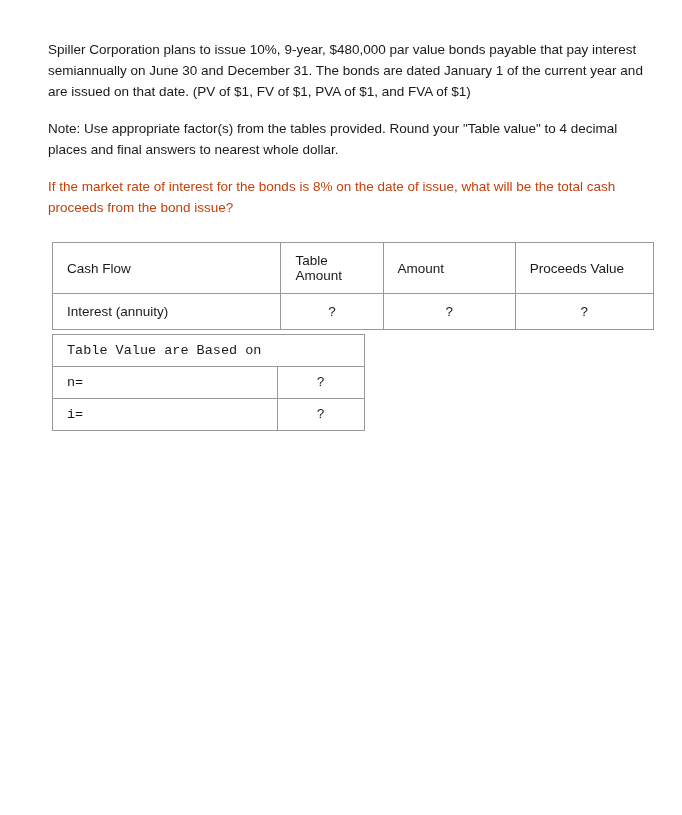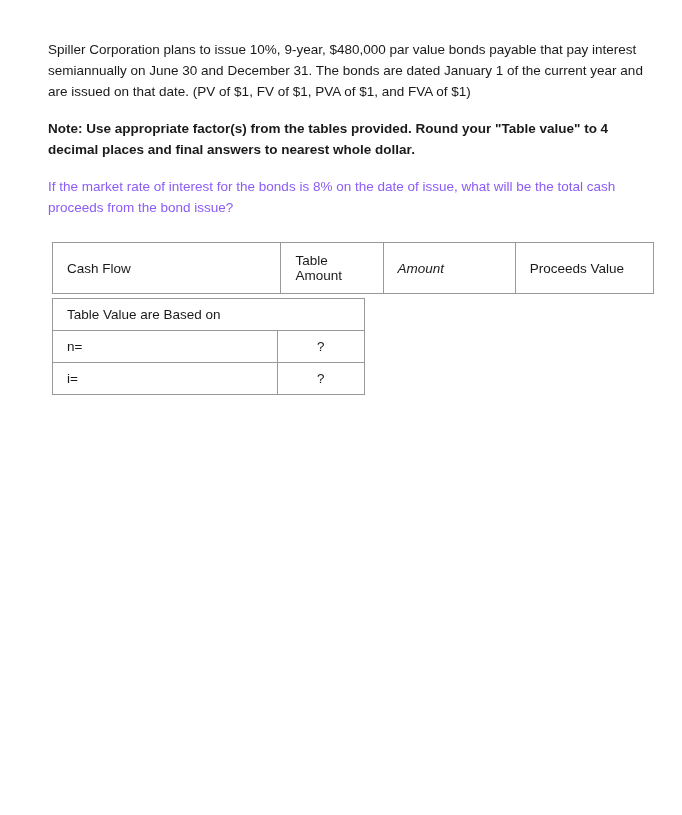--- a/index.html
+++ b/index.html
@@ -20,31 +20,31 @@
 
     .intro-text {
       font-size: 13.5px;
       line-height: 1.55;
       margin-bottom: 16px;
       color: #1a1a1a;
     }
 
     .note-text {
       font-size: 13.5px;
-      font-weight: bold;
+      font-weight: normal;
       line-height: 1.55;
       margin-bottom: 16px;
       color: #1a1a1a;
     }
 
     .question-text {
       font-size: 13.5px;
       line-height: 1.55;
       margin-bottom: 20px;
-      color: #8b5cf6;
+      color: #c2410c;
     }
 
     .main-table {
       width: 100%;
       border-collapse: collapse;
       margin-bottom: 0;
       border: 1px solid #999;
     }
 
     .main-table th,
@@ -66,21 +66,20 @@
     }
 
     .col-tablevalue {
       width: 17%;
       text-align: center;
     }
 
     .col-amount {
       width: 22%;
       text-align: center;
-      font-style: italic;
     }
 
     .col-presentvalue {
       width: 23%;
       text-align: center;
     }
 
     .header-row th {
       font-weight: normal;
       font-size: 13.5px;
@@ -96,20 +95,21 @@
       border-collapse: collapse;
       border: 1px solid #999;
       border-top: none;
       margin-bottom: 0;
     }
 
     .bottom-table td {
       border: 1px solid #999;
       padding: 8px 14px;
       font-size: 13.5px;
+      font-family: Liberation Mono, monospace;
     }
 
     .bottom-table .col-label {
       width: 72%;
     }
 
     .bottom-table .col-val {
       width: 28%;
       text-align: center;
     }
@@ -130,20 +130,26 @@
   <table class="main-table">
     <thead>
       <tr class="header-row">
         <th class="col-cashflow">Cash Flow</th>
         <th class="col-tablevalue">Table Amount</th>
         <th class="col-amount">Amount</th>
         <th class="col-presentvalue">Proceeds Value</th>
       </tr>
     </thead>
     <tbody>
+      <tr>
+        <td class="col-cashflow">Interest (annuity)</td>
+        <td class="col-tablevalue question-mark">?</td>
+        <td class="col-amount question-mark">?</td>
+        <td class="col-presentvalue question-mark">?</td>
+      </tr>
     </tbody>
   </table>
 
   <table class="bottom-table">
     <tbody>
       <tr>
         <td class="col-label" colspan="2">Table Value are Based on</td>
       </tr>
       <tr>
         <td class="col-label">n=</td>

